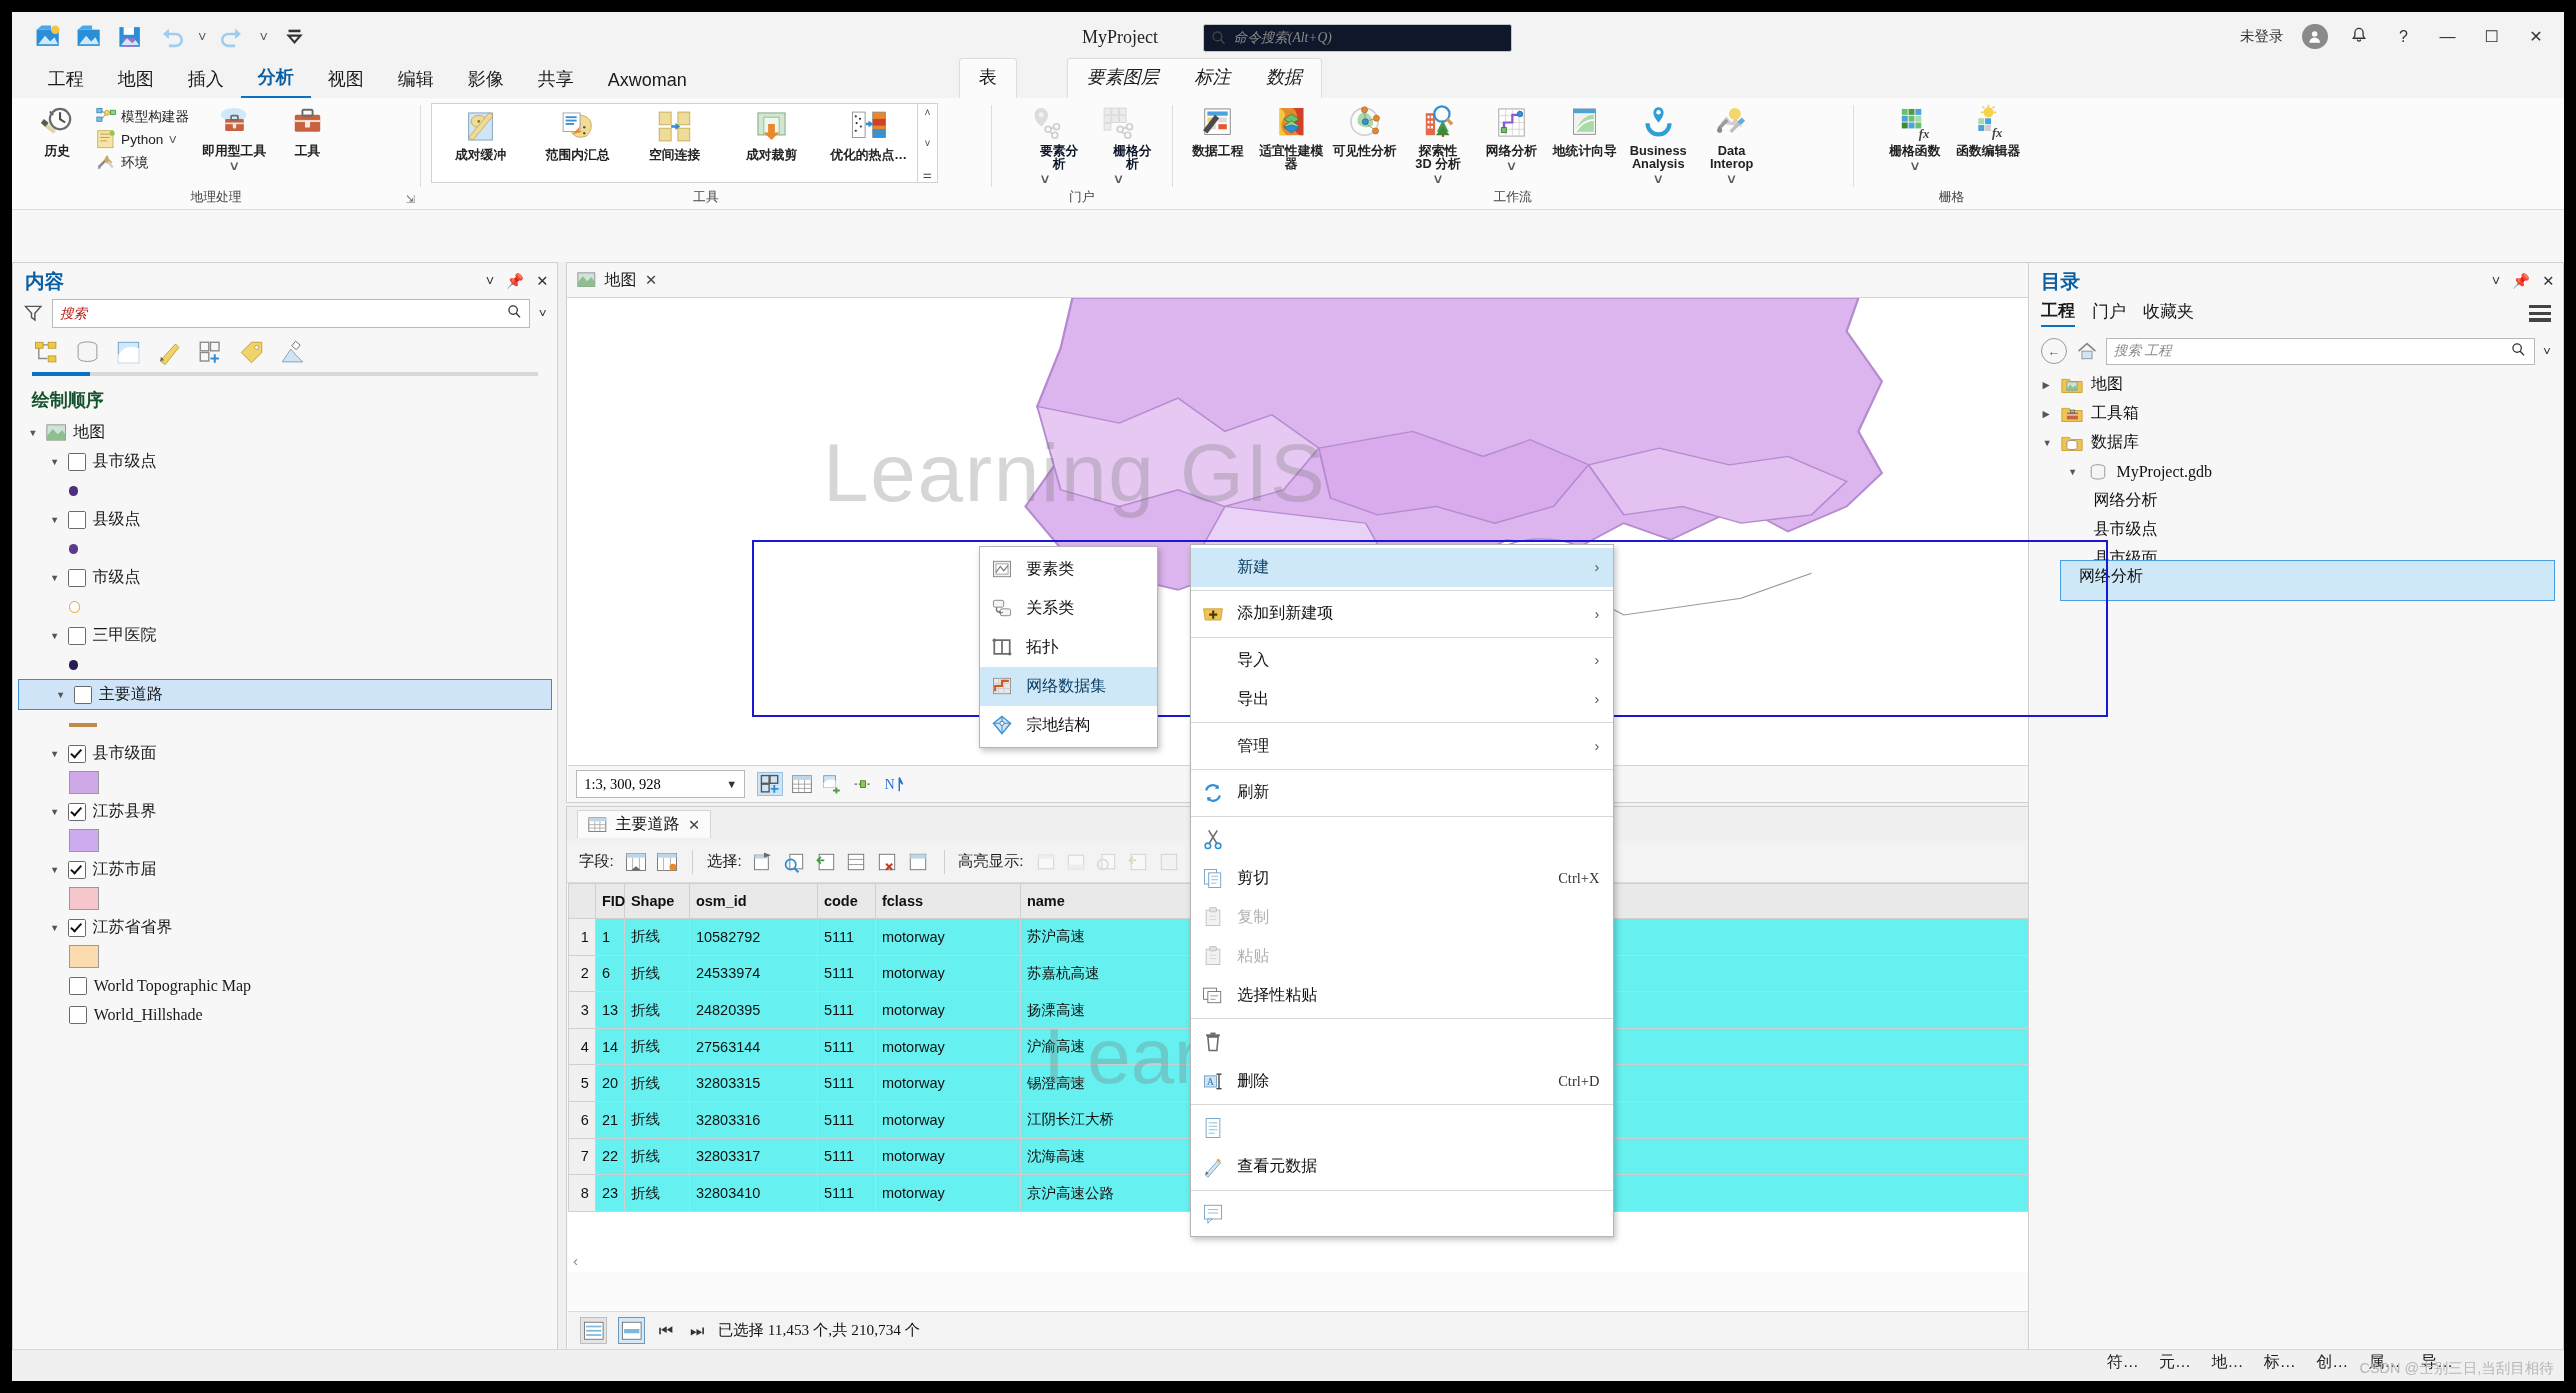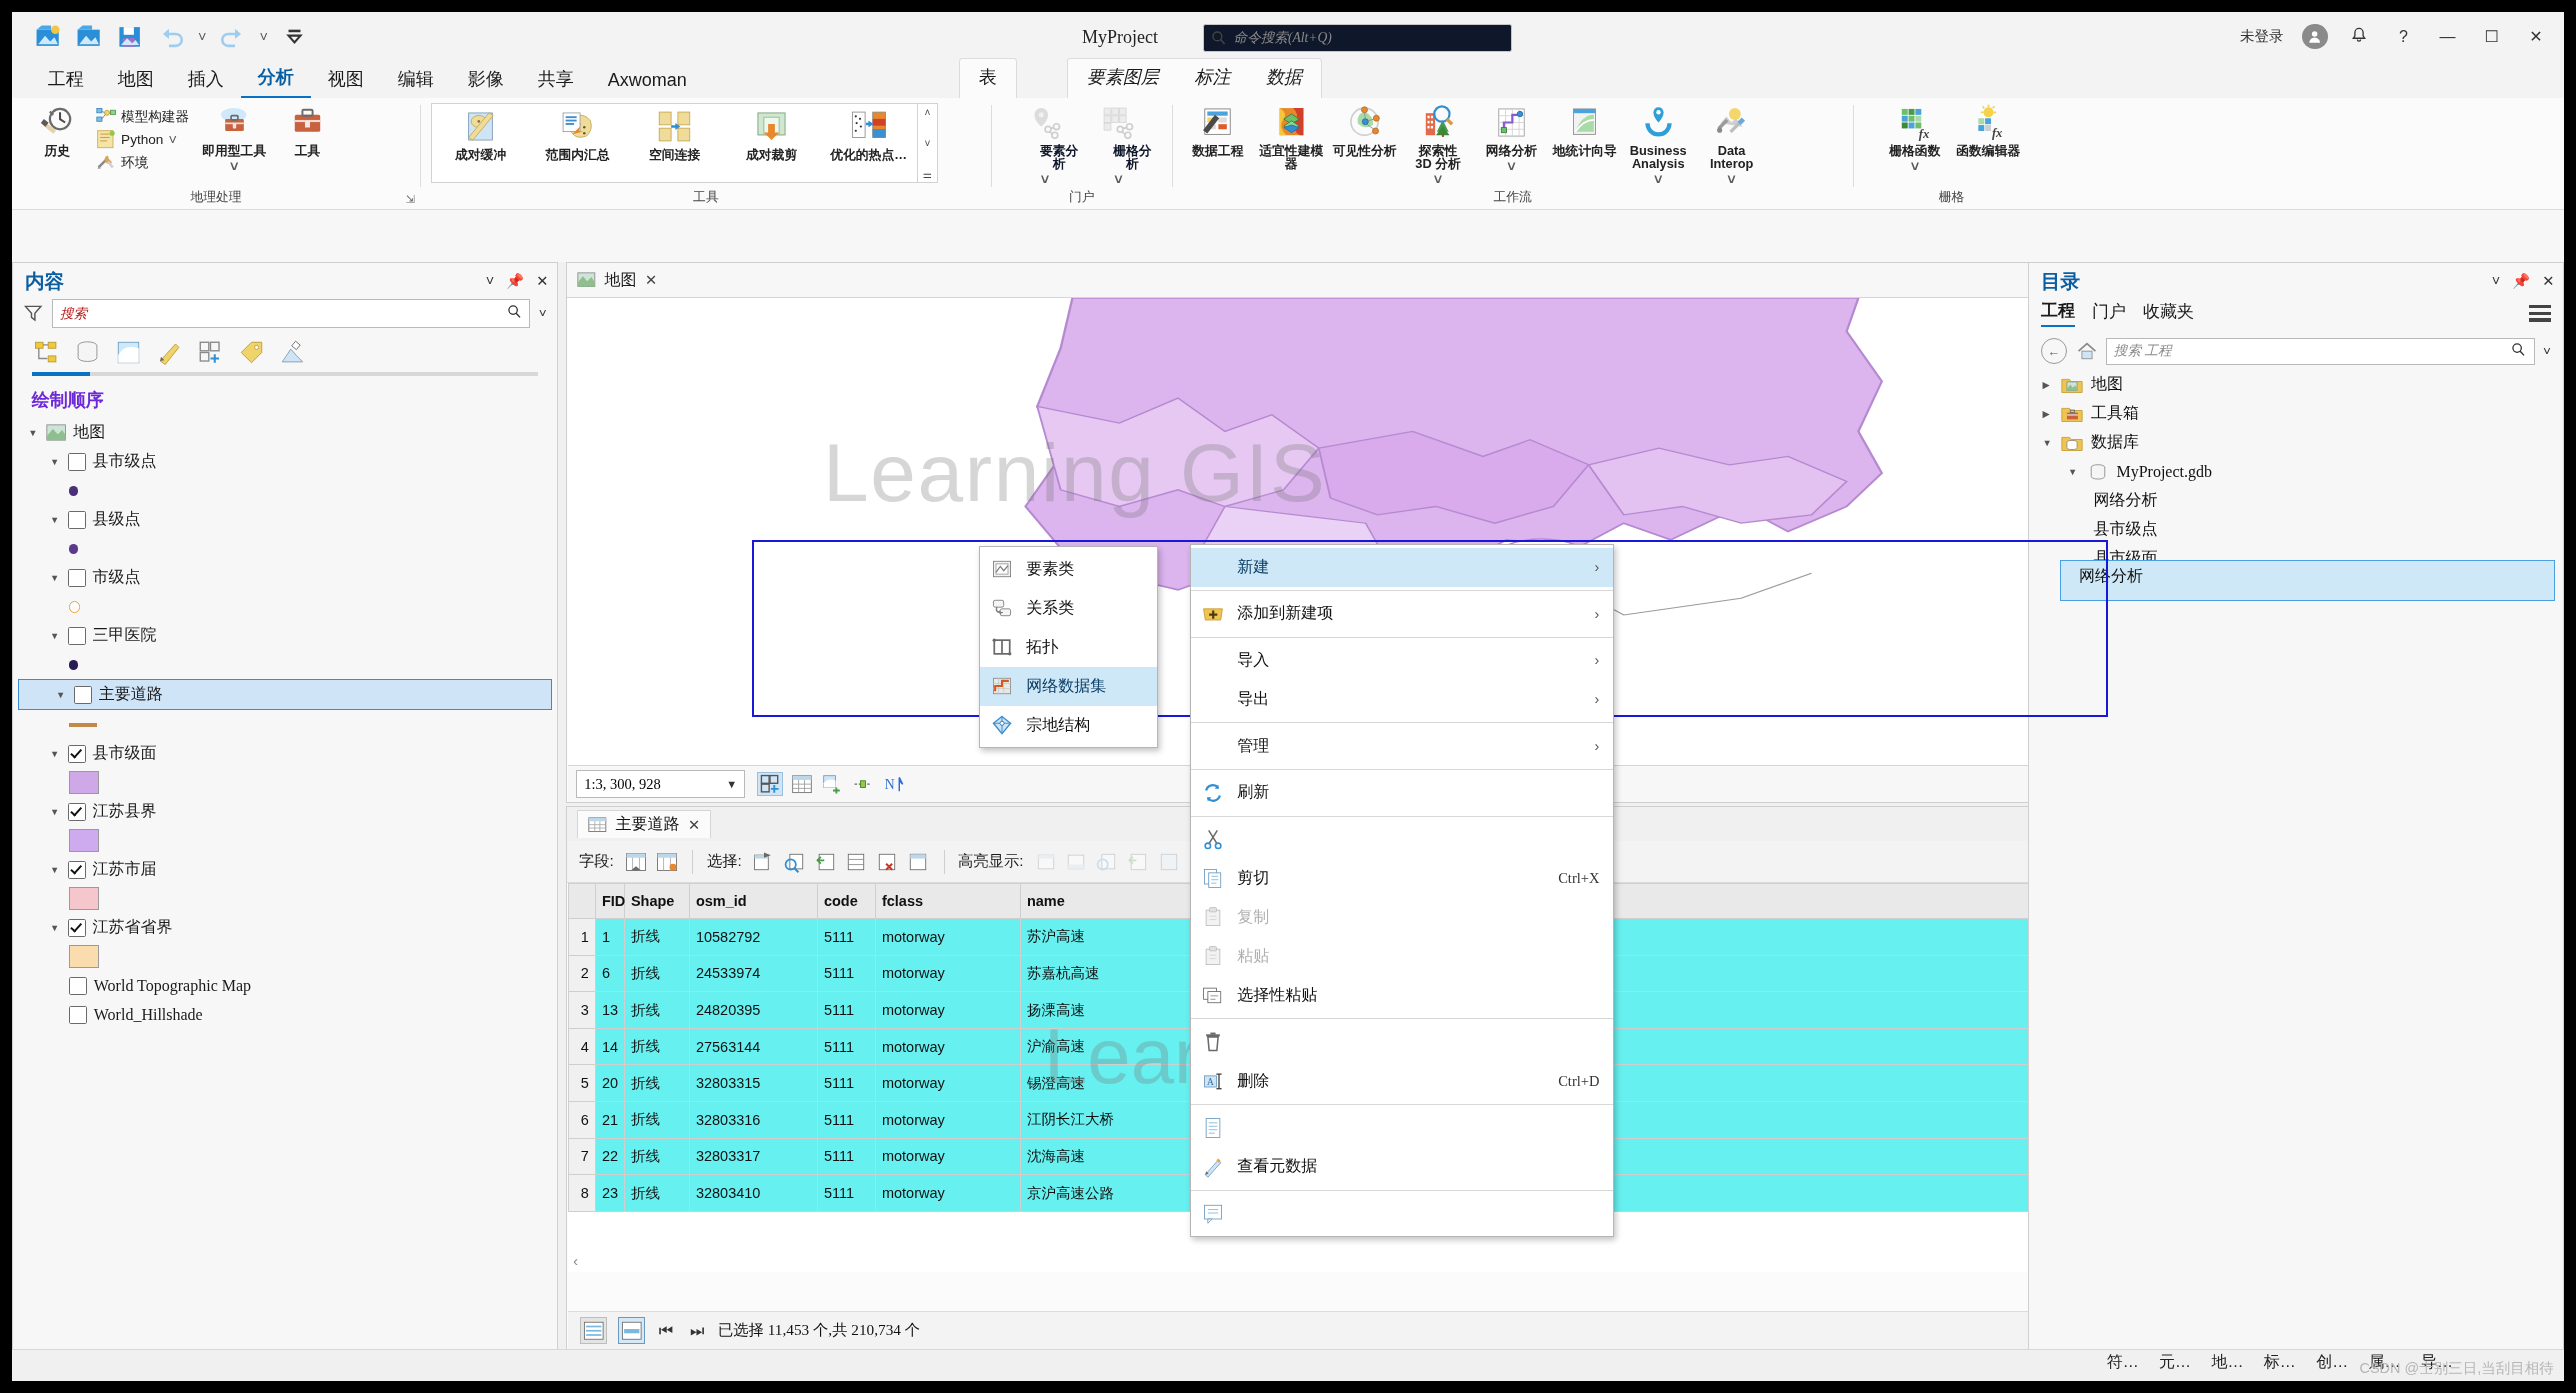--- a/index.html
+++ b/index.html
@@ -55,21 +55,21 @@
   
   #contents{left:0;top:0;width:544px;bottom:31px;}
   .csearch{display:flex;align-items:center;gap:8.5px;padding:0 10.2px;}
   .cs-field{flex:1;height:27px;border:0.9px solid #b9b9b9;background:#fff;display:flex;align-items:center;padding:0 6.8px;}
   .cs-field .ph{font-size:13.6px;color:#b91c1c;font-style:italic;font-family:"Liberation Serif",serif;}
   .cs-field .sicon{margin-left:auto;font-size:13.6px;color:#333;}
   .ctoolbar{display:flex;gap:12px;padding:10.2px 0 3.4px 18.7px;align-items:center;}
   .ctoolbar .ci{width:29px;height:29px;}
   .tabunder{height:3.4px;margin:1.7px 18.7px 0 18.7px;background:#d8d8d8;position:relative;}
   .tabunder::before{content:"";position:absolute;left:0;top:0;width:58px;height:3.4px;background:#0a72c4;}
-  .draworder{font-size:18px;font-weight:bold;color:#6d28d9;padding:12px 0 6.8px 18.7px;}
+  .draworder{font-size:18px;font-weight:bold;color:#14532d;padding:12px 0 6.8px 18.7px;}
   .tnode{display:flex;align-items:center;gap:6.8px;height:29px;padding-left:15.3px;font-size:16px;color:#1a1a1a;}
   .tnode.sel{background:#cfe4f7;border:0.9px solid #3a8dd4;}
   .arw{width:11px;font-size:9.4px;color:#555;}
   .cb{width:16px;height:16px;border:0.9px solid #6a6a6a;background:#fff;display:inline-block;position:relative;border-radius:1.7px;}
   .cb.on::after{content:"";position:absolute;left:4.3px;top:0.9px;width:4.3px;height:9.4px;border:solid #111;border-width:0 2.1px 2.1px 0;transform:rotate(42deg);}
   .sym{height:29px;display:flex;align-items:center;padding-left:56px;}
   .swatch{width:28px;height:21px;border:0.9px solid #9a9a9a;}
   .dot{width:9.4px;height:9.4px;border-radius:50%;}
   .lineSym{width:28px;height:3.4px;background:#c08a4a;}
 

